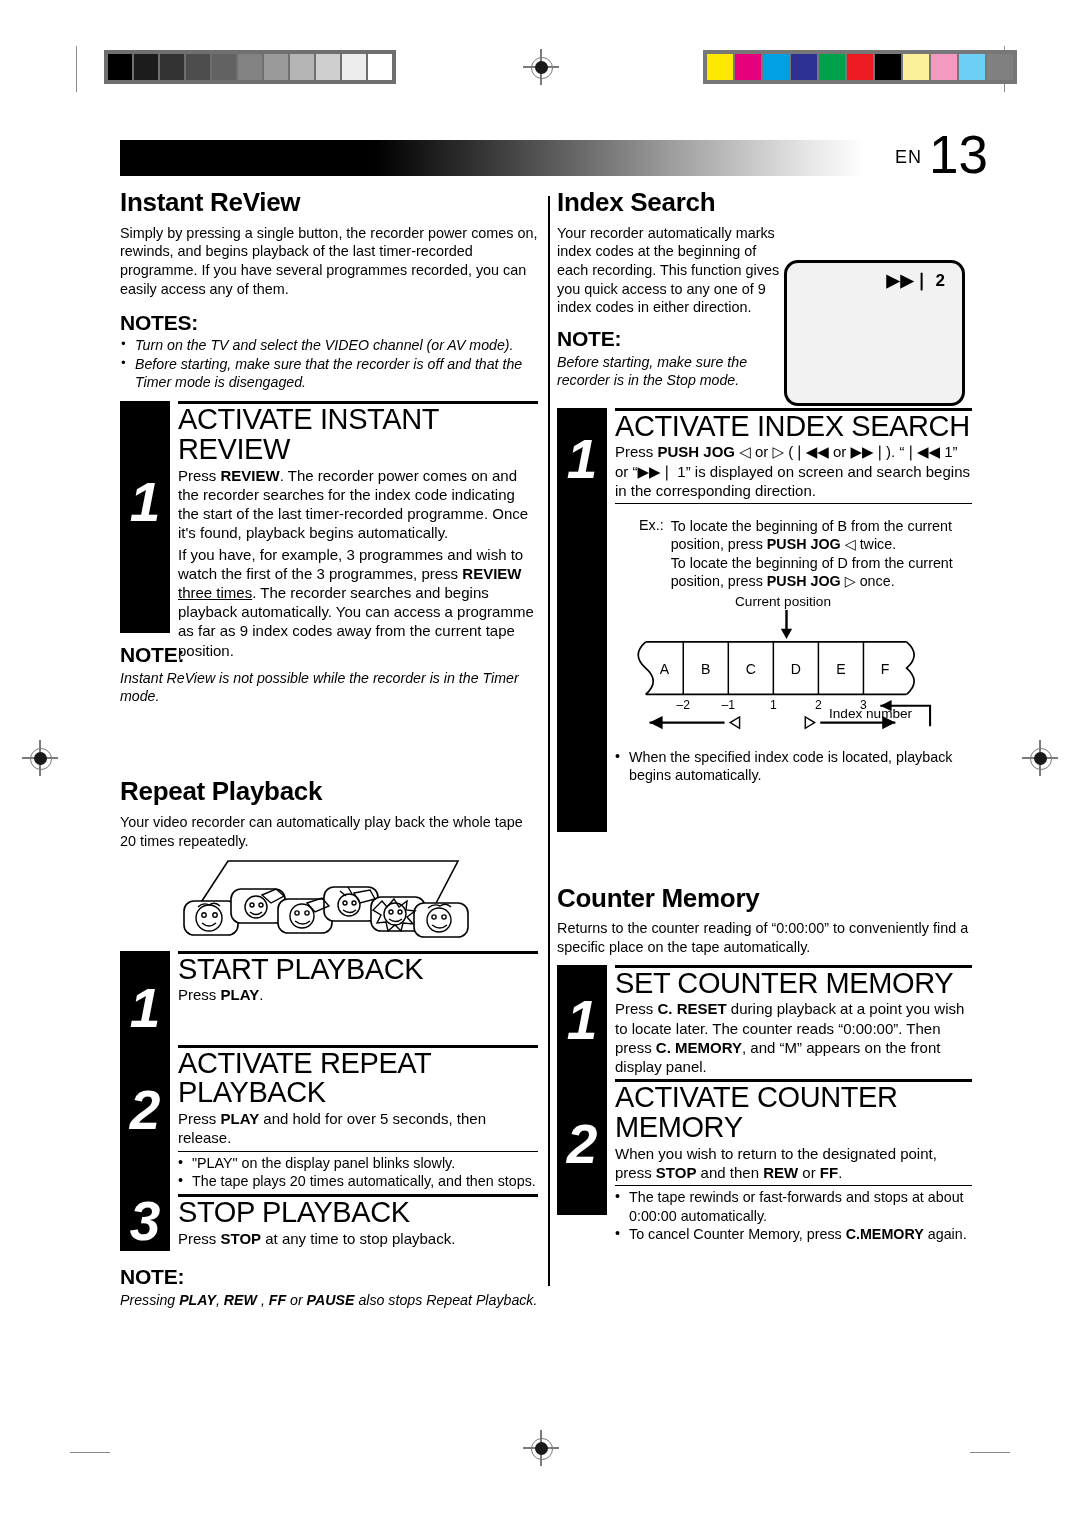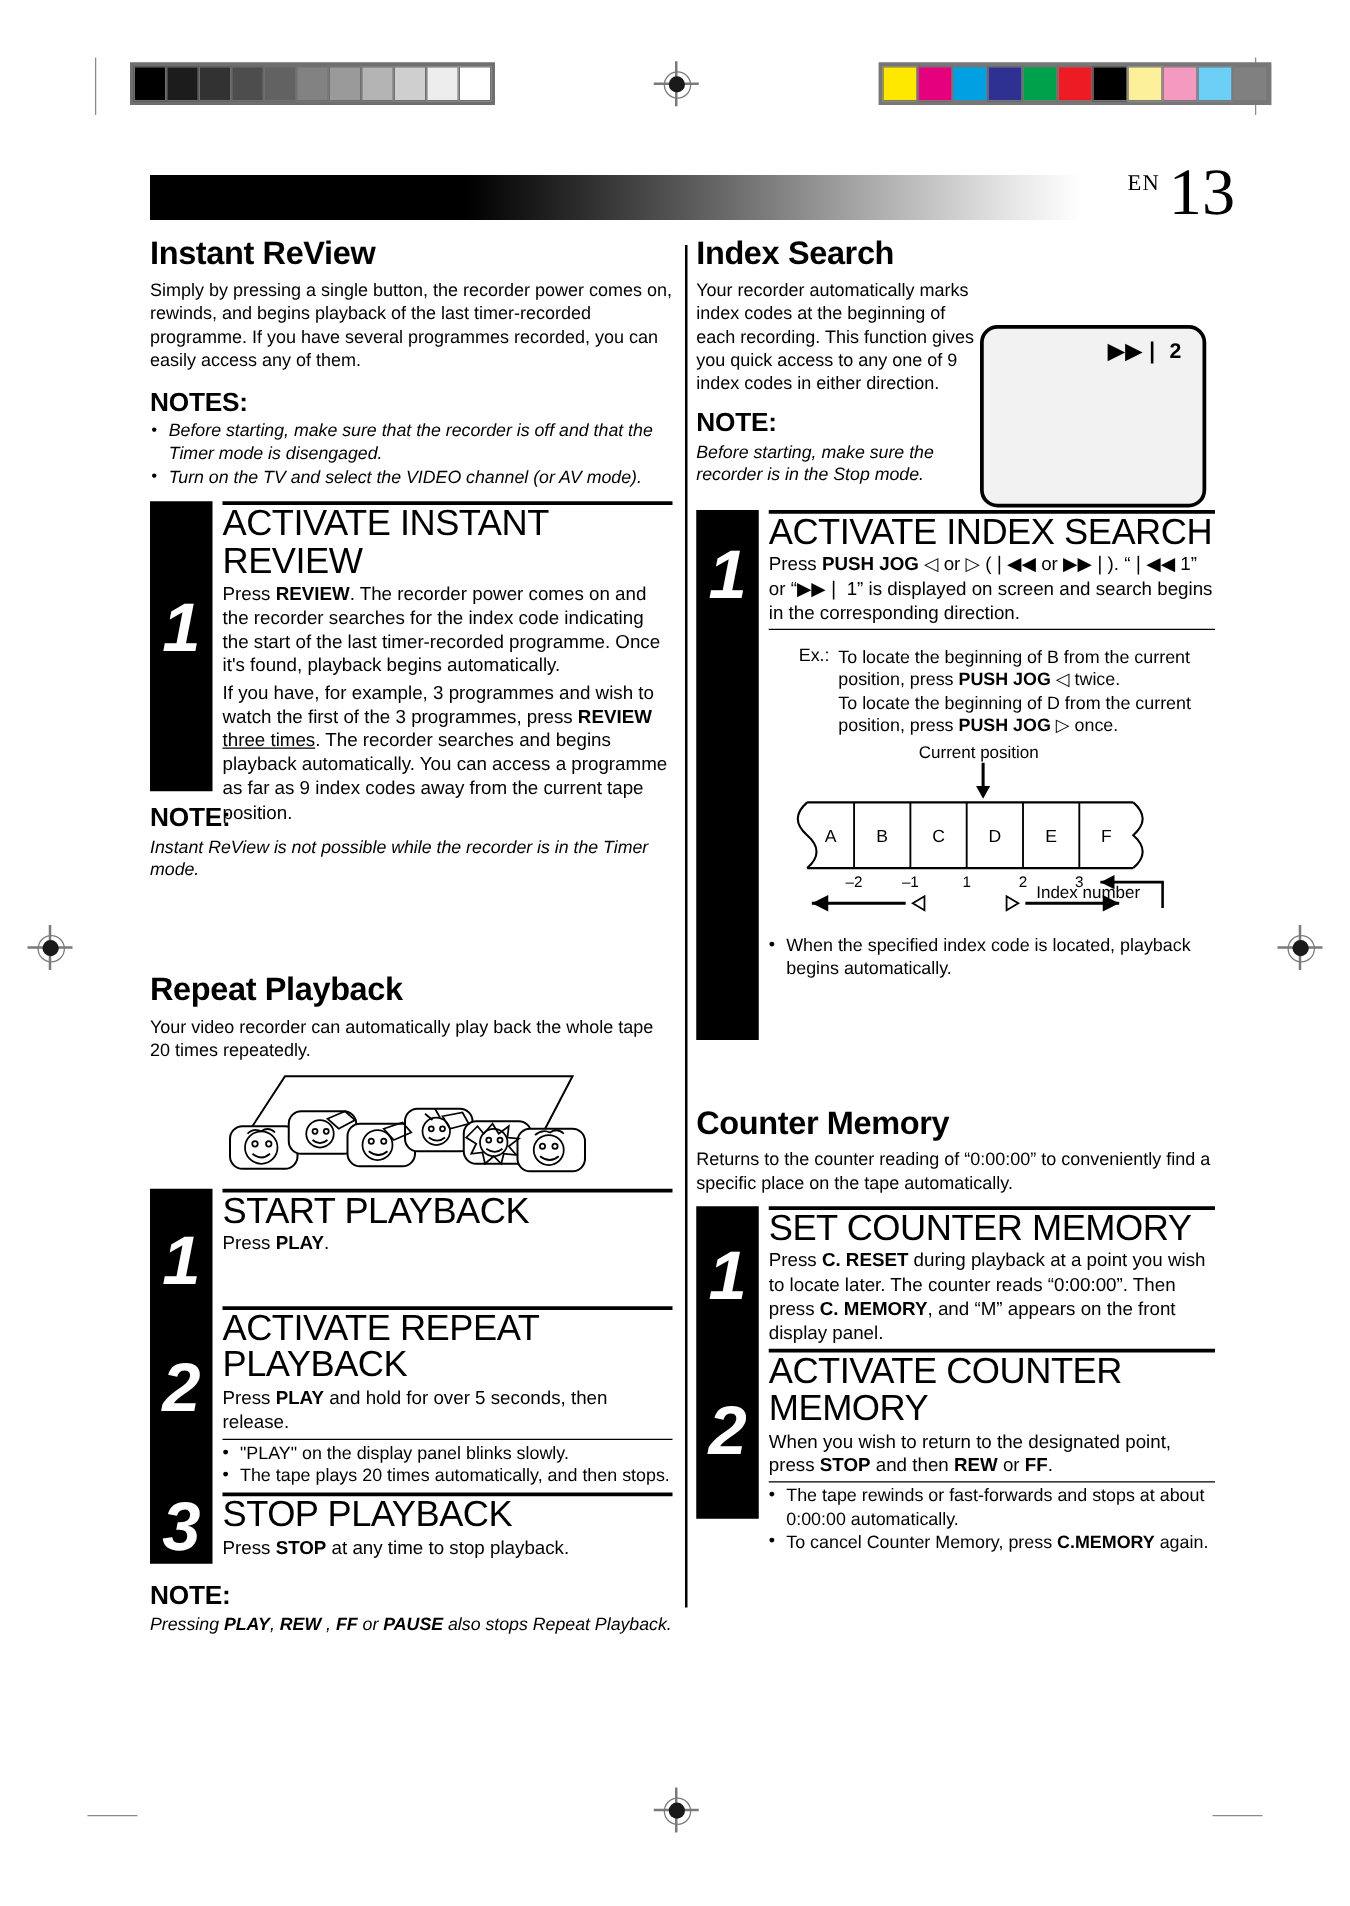--- a/index.html
+++ b/index.html
@@ -26,22 +26,22 @@
   .regmark .rv{position:absolute;top:0;left:17px;height:36px;width:1.5px;background:#7a7a7a;}
   .regmark .ring{position:absolute;left:8px;top:8px;width:20px;height:20px;
       border:1.5px solid #7a7a7a;border-radius:50%;}
   .regmark .dot{position:absolute;left:12px;top:12px;width:13px;height:13px;
       background:#1a1a1a;border-radius:50%;}
 
   
   .headerbar{position:absolute;left:120px;top:140px;width:745px;height:36px;
     background:linear-gradient(to right,#000 0%,#000 34%,#2b2b2b 46%,#6a6a6a 62%,
       #9d9d9d 74%,#c9c9c9 85%,#e8e8e8 93%,#ffffff 100%);}
-  .folio{position:absolute;right:92px;top:131px;display:flex;align-items:flex-start;
-    font-family:Liberation Serif, serif;}
+  .folio{position:absolute;right:92px;top:131px;display:flex;align-items:center;
+    font-family:Liberation Sans, sans-serif;}
   .folio .en{font-size:25px;letter-spacing:1px;font-variant:small-caps;
      font-weight:400;text-transform:lowercase;}
   .folio .no{font-size:53px;font-weight:400;margin-left:7px;line-height:0.9;}
 
   
   .col{position:absolute;top:188px;}
   .col-left{left:120px;width:418px;}
   .col-right{left:557px;width:415px;}
 
   .vrule{position:absolute;left:548px;top:196px;width:1.5px;height:1090px;background:#000;}
@@ -158,22 +158,22 @@
 
   <div class="vrule"></div>
 
   <div class="col col-left">
 
     <h1 class="sect">Instant ReView</h1>
     <p class="body">Simply by pressing a single button, the recorder power comes on, rewinds, and begins playback of the last timer-recorded programme. If you have several programmes recorded, you can easily access any of them.</p>
 
     <h2 class="notes">NOTES:</h2>
     <ul class="noteslist">
+      <li>Turn on the TV and select the VIDEO channel (or AV mode).</li>
       <li>Before starting, make sure that the recorder is off and that the Timer mode is disengaged.</li>
-      <li>Turn on the TV and select the VIDEO channel (or AV mode).</li>
     </ul>
 
     <div class="steps" style="height:232px;">
       <div class="stepbar" style="height:232px;"></div>
       <div class="stepnum" style="top:74px;">1</div>
       <div class="stepbody">
         <div class="step">
           <div class="rule"></div>
           <h3>ACTIVATE INSTANT REVIEW</h3>
           <p>

